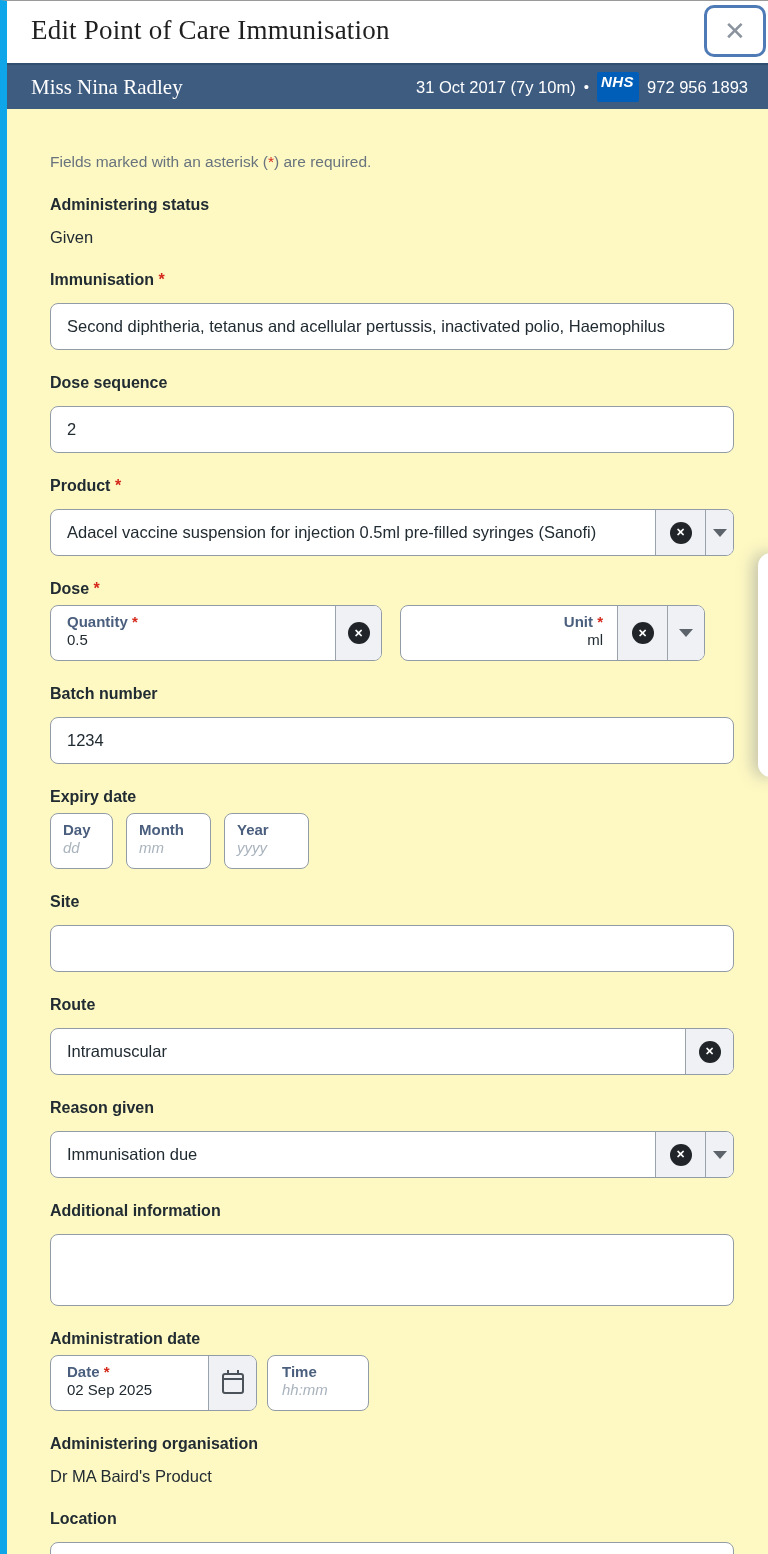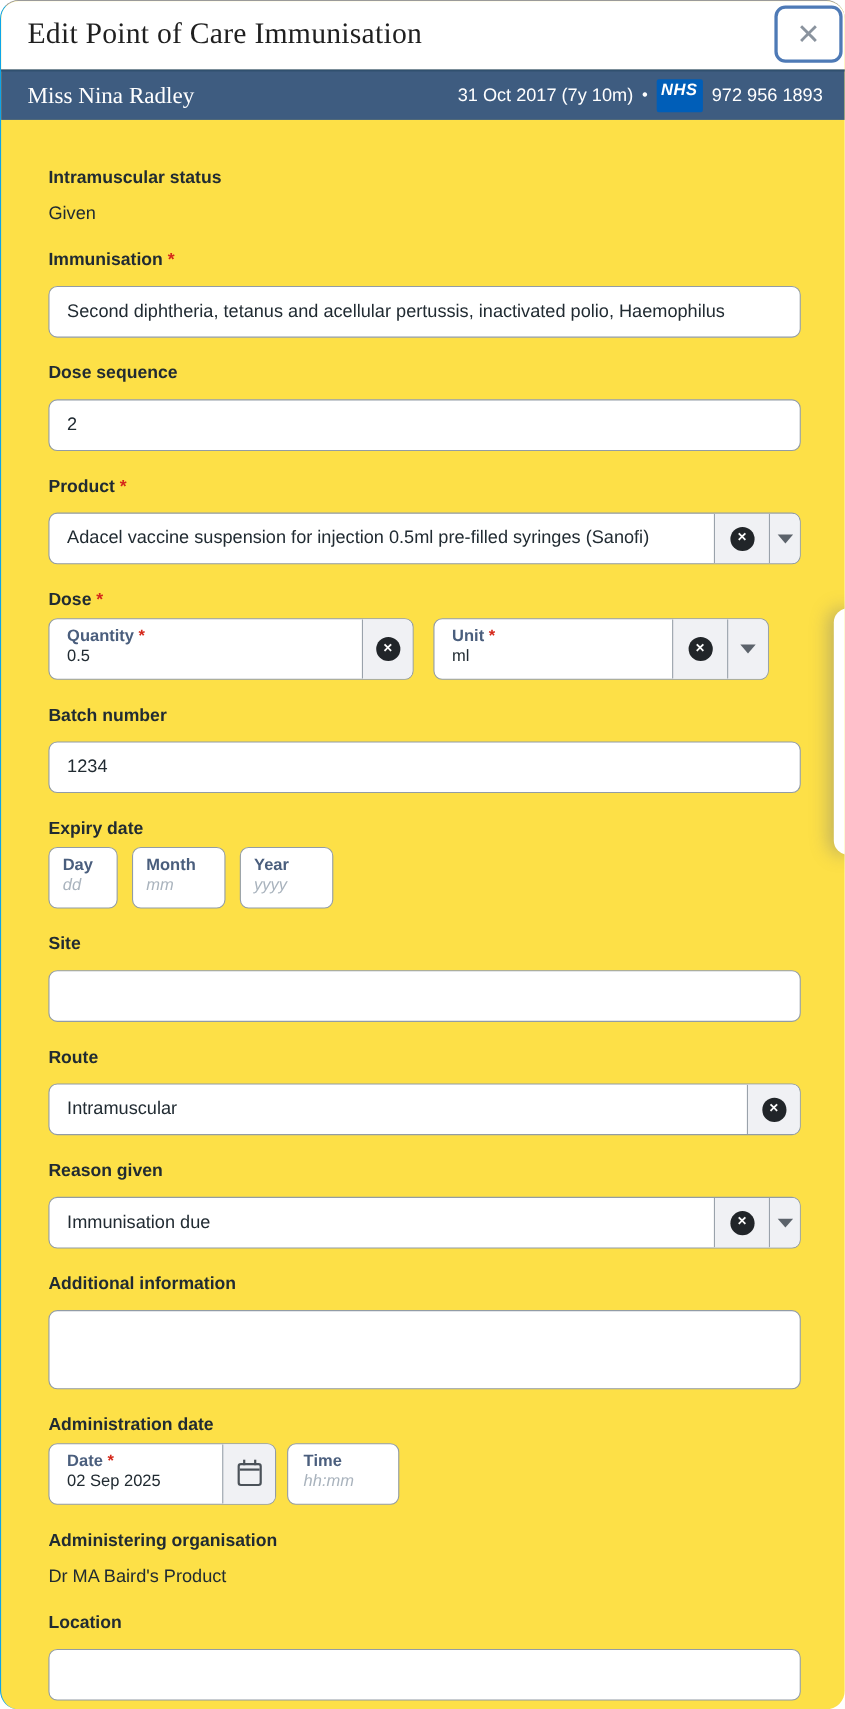--- a/index.html
+++ b/index.html
@@ -1,23 +1,22 @@
 <!DOCTYPE html>
 <html><head>
 <meta charset="utf-8">
 <style>
   * { margin:0; padding:0; box-sizing:border-box; }
   html,body { background:#fff; }
   body { font-family:"Liberation Sans", sans-serif; color:#212b32; }
 
   .modal {
-    position:relative; width:768px; height:1554px; background:#fde047;
-    border-left:1px solid #0ea5e9; border-top:1px solid #9a9a9a;
+    position:relative; width:768px; height:1554px; background:#fef9c3;
+    border-left:7px solid #0ea5e9; border-top:1px solid #9a9a9a;
     overflow:hidden;
-    border-radius:17px;
   }
 
   
   .titlebar { position:relative; height:62px; background:#fff; }
   .modal-title {
     position:absolute; left:24px; top:14px;
     font-family:"Liberation Serif", serif; font-size:27px; font-weight:400; color:#1f1f1f;
     letter-spacing:0.2px;
   }
   .close-btn {
@@ -120,22 +119,23 @@
     <div class="banner-right">
       <span>31 Oct 2017 (7y 10m)</span>
       <span class="banner-bullet">•</span>
       <span class="nhs-badge">NHS</span>
       <span>972 956 1893</span>
     </div>
   </div>
 
   <div class="form">
 
-
-    <div class="field-label first">Intramuscular status</div>
+    <div class="hint"><span>Fields marked with an asterisk (</span><span class="req">*</span><span>) are required.</span></div>
+
+    <div class="field-label first">Administering status</div>
     <div class="static-value">Given</div>
 
     <div class="field-label"><span>Immunisation</span> <span class="req">*</span></div>
     <div class="input">
         <span>Second diphtheria, tetanus and acellular pertussis, inactivated polio, Haemophilus</span>
       </div>
 
     <div class="field-label">Dose sequence</div>
     <div class="input">
         <span>2</span>
@@ -160,21 +160,21 @@
         <div class="gb-main">
           <div class="gb-label"><span>Quantity</span> <span class="req">*</span></div>
           <div class="gb-value">0.5</div>
         </div>
         <div class="gb-sec" style="width:46px;">
           <span class="circle-x">
               <span>✕</span>
             </span>
         </div>
       </div>
-      <div class="gbox" style="width:305px;">
+      <div class="gbox" style="width:305px;text-align:right;">
         <div class="gb-main">
           <div class="gb-label"><span>Unit</span> <span class="req">*</span></div>
           <div class="gb-value">ml</div>
         </div>
         <div class="gb-sec" style="width:50px;">
           <span class="circle-x">
               <span>✕</span>
             </span>
         </div>
         <div class="gb-sec" style="width:37px;">

